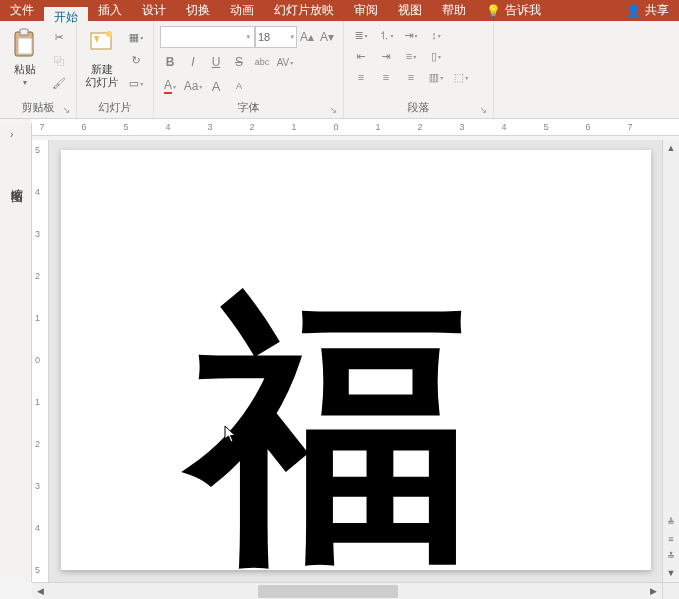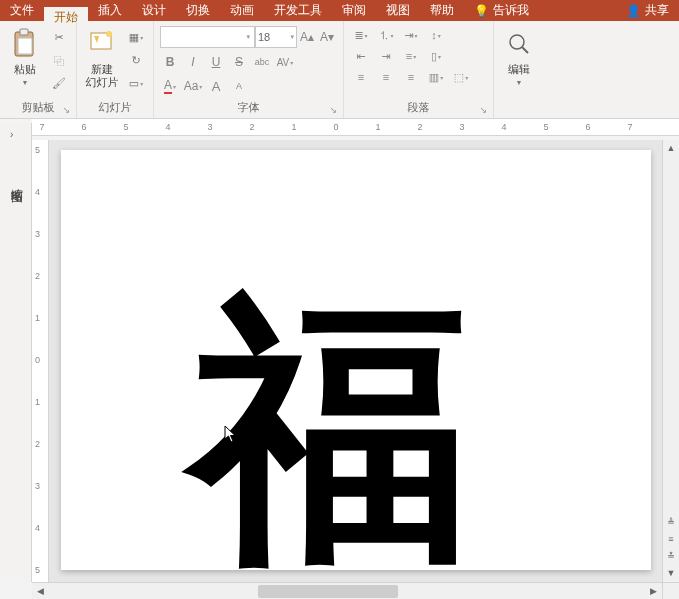--- a/index.html
+++ b/index.html
@@ -1,21 +1,21 @@
 <!DOCTYPE html>
 <html><head>
 <meta charset="utf-8">
 <style>
 * { margin: 0; padding: 0; box-sizing: border-box; font-family: "Microsoft YaHei", sans-serif; }
 body { width: 679px; height: 599px; background: #f3f3f3; overflow: hidden; position: relative; }
 
 
 .tab-bar { background: #b7472a; height: 21px; display: flex; align-items: center; color: #fff; font-size: 12px; }
 .tab-item { padding: 0 10px; height: 100%; display: flex; align-items: center; cursor: pointer; }
-.tab-item.active { background: #f3f2f1; color: #a16207; margin-top: 14px; }
+.tab-item.active { background: #f3f2f1; color: #0369a1; margin-top: 14px; }
 .tab-bar .tell-me { display: flex; align-items: center; gap: 4px; padding: 0 10px; }
 .tab-bar .share { margin-left: auto; padding: 0 10px; display: flex; align-items: center; gap: 4px; }
 .bulb-icon, .person-icon { font-size: 12px; }
 
 
 .ribbon { background: #f3f2f1; height: 98px; border-bottom: 1px solid #d4d4d4; display: flex; font-size: 11px; color: #666; }
 .group { border-right: 1px solid #e0e0e0; padding: 3px 6px 0 6px; display: flex; flex-direction: column; justify-content: space-between; }
 .group-label { text-align: center; font-size: 11px; color: #666; padding: 2px 0 3px 0; position: relative; }
 .dialog-launcher { position: absolute; right: 0; bottom: 3px; font-size: 9px; color: #999; cursor: pointer; }
 .group-content { display: flex; gap: 4px; flex: 1; }
@@ -79,21 +79,21 @@
 </head>
 <body>
 
 <div class="tab-bar">
   <div class="tab-item">文件</div>
   <div class="tab-item active">开始</div>
   <div class="tab-item">插入</div>
   <div class="tab-item">设计</div>
   <div class="tab-item">切换</div>
   <div class="tab-item">动画</div>
-  <div class="tab-item">开发工具</div>
+  <div class="tab-item">幻灯片放映</div>
   <div class="tab-item">审阅</div>
   <div class="tab-item">视图</div>
   <div class="tab-item">帮助</div>
   <div class="tell-me">
     <span class="bulb-icon">💡</span>
     <span>告诉我</span>
   </div>
   <div class="share">
     <span class="person-icon">👤</span>
     <span>共享</span>
@@ -242,32 +242,20 @@
         <div class="pbtn drop">
             <span>⬚</span>
           </div>
       </div>
     </div>
     <div class="group-label"><span>段落</span><span class="dialog-launcher">↘</span></div>
   </div>
 
 
   <div class="group" style="border-right:none">
-    <div class="group-content">
-      <div class="big-btn">
-        <div class="icon-box">
-          <svg width="26" height="26" viewBox="0 0 26 26">
-              <circle cx="11" cy="11" r="7" fill="none" stroke="#666" stroke-width="1.5"></circle>
-              <line x1="16" y1="16" x2="22" y2="22" stroke="#666" stroke-width="2"></line>
-            </svg>
-        </div>
-        <span class="lbl">编辑</span>
-        <span style="font-size:7px;color:#777">▼</span>
-      </div>
-    </div>
     <div class="group-label">&nbsp;</div>
   </div>
 </div>
 
 <div class="ruler-h" id="ruler-h">
     <span class="num" style="left: 10px;">7</span>
     <span class="num" style="left: 52px;">6</span>
     <span class="num" style="left: 94px;">5</span>
     <span class="num" style="left: 136px;">4</span>
     <span class="num" style="left: 178px;">3</span>

